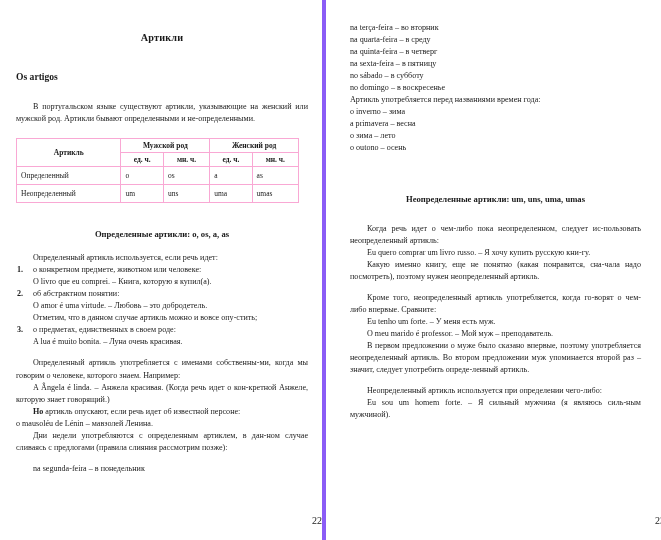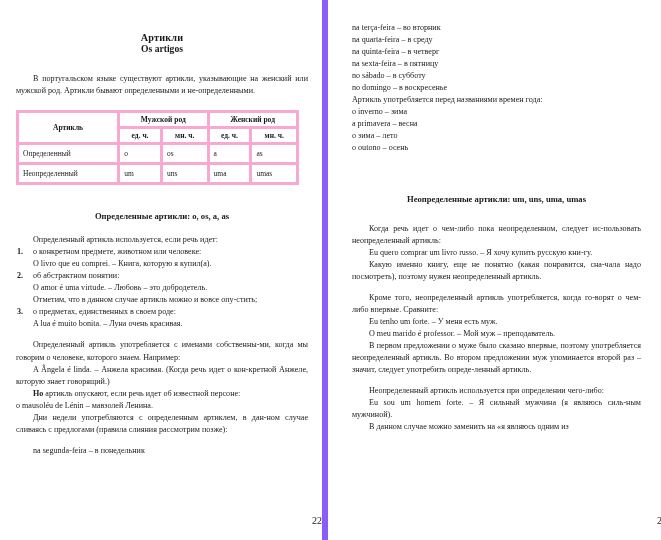--- a/index.html
+++ b/index.html
@@ -26,40 +26,40 @@
     position: relative;
     height: 540px;
   }
   .page-left {
     width: 322px;
     padding: 22px 14px 0 16px;
   }
   .page-right {
     width: 339px;
     padding: 22px 20px 0 24px;
-    border-left: 6px solid #8b5cf6;
+    border-left: 4px solid #8b5cf6;
   }
   .page-body {
     font-size: 8.1px;
     line-height: 12.05px;
     text-align: justify;
     hyphens: manual;
   }
   h1.title {
     font-size: 10.2px;
     font-weight: bold;
     text-align: center;
     margin: 10px 0 0 0;
     letter-spacing: 0.2px;
   }
   h2.subtitle {
     font-size: 9.6px;
     font-weight: bold;
-    text-align: center;
-    margin: 0 0 0 0;
+    text-align: left;
+    margin: 28px 0 0 0;
   }
   h3.section-head {
     font-size: 8.6px;
     font-weight: bold;
     text-align: center;
     margin: 0;
   }
   p {
     margin: 0;
   }
@@ -72,21 +72,21 @@
   .gap-xl { height: 26px; }
 
   
   table.articles {
     border-collapse: collapse;
     width: 283px;
     margin: 0 0 0 0;
     font-size: 7.5px;
   }
   table.articles td, table.articles th {
-    border: 3px solid #f9a8d4;
+    border: 1px solid #f9a8d4;
     padding: 2px 4px;
     vertical-align: middle;
     font-weight: normal;
     text-align: left;
   }
   table.articles th.hdr-center {
     text-align: center;
     font-weight: bold;
   }
   table.articles th.rowhdr {
@@ -263,19 +263,18 @@
 
       <p class="indent">Кроме того, неопределенный артикль употребляется, когда го-ворят о чем-либо впервые. Сравните:</p>
       <p class="indent">Eu tenho um forte. – У меня есть муж.</p>
       <p class="indent">O meu marido é professor. – Мой муж – преподаватель.</p>
       <p class="indent">В первом предложении о муже было сказано впервые, поэтому употребляется неопределенный артикль. Во втором предложении муж упоминается второй раз – значит, следует употребить опреде-ленный артикль.</p>
 
       <div class="gap-sm"></div>
 
       <p class="indent">Неопределенный артикль используется при определении чего-либо:</p>
       <p class="indent">Eu sou um homem forte. – Я сильный мужчина (я являюсь силь-ным мужчиной).</p>
-      <p class="indent">В данном случае можно заменить на «я являюсь одним из</p>
     </div>
 
     <div class="folio folio-right">23</div>
   </div>
 
 </div>
 
 </body></html>

